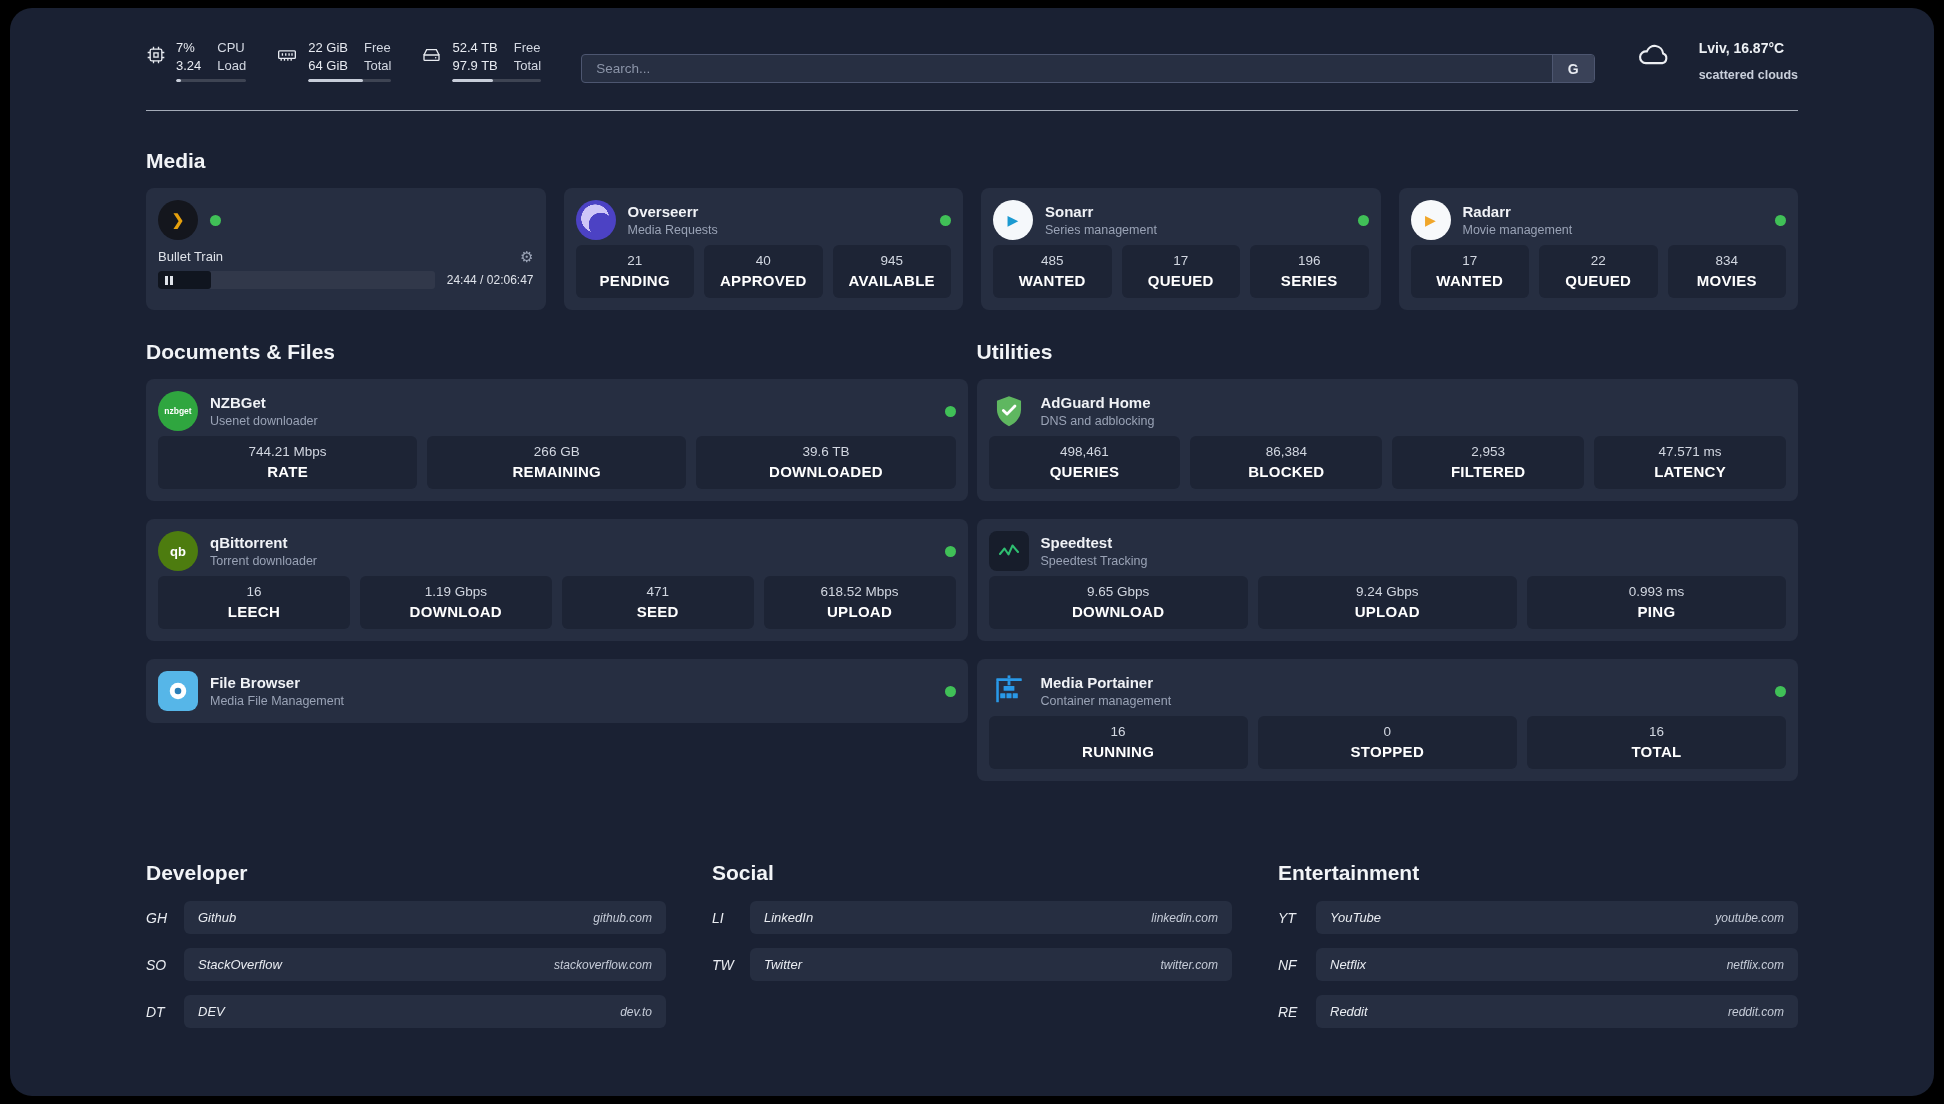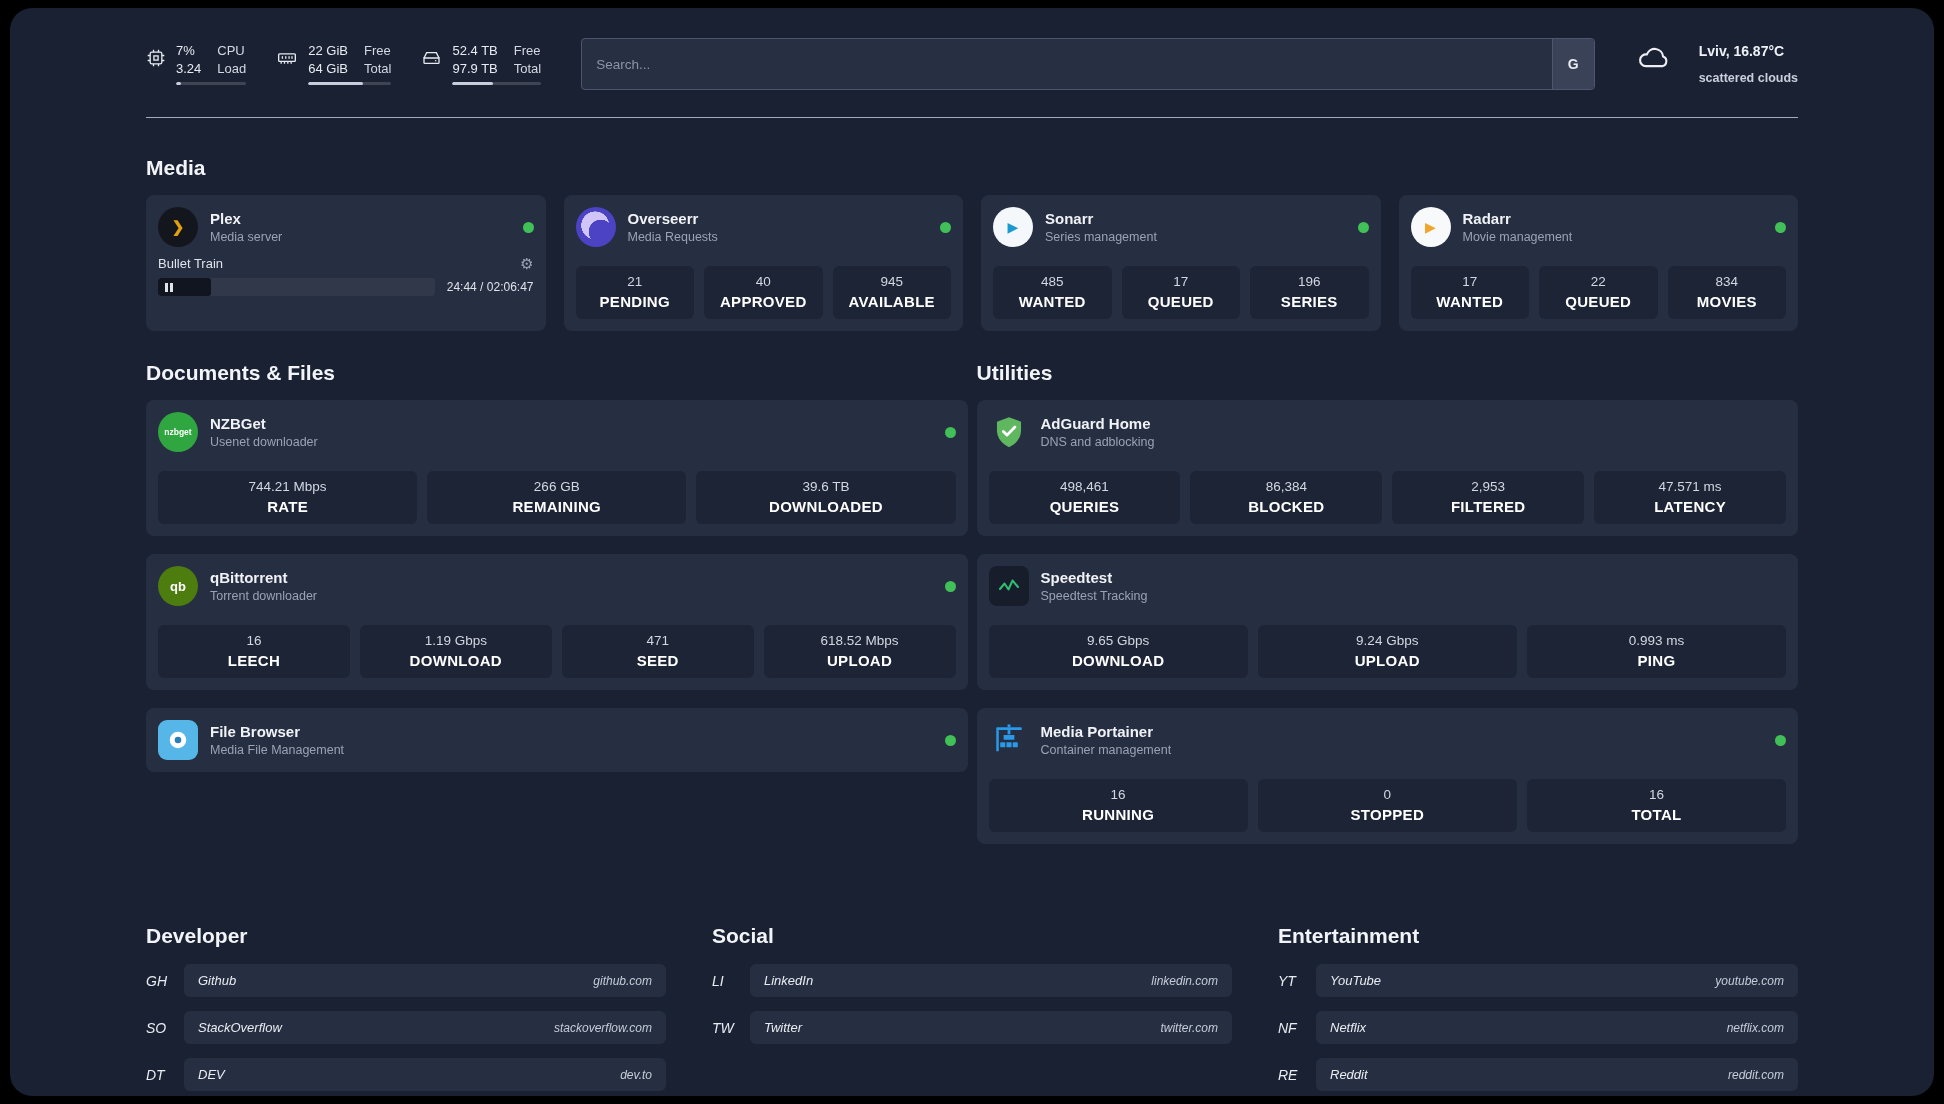--- a/index.html
+++ b/index.html
@@ -14,21 +14,21 @@
   .metric { display:flex; align-items:flex-start; gap:10px; }
   .metric-icon { margin-top:5px; display:flex; }
   .metric-body { display:flex; flex-direction:column; }
   .metric-cols { display:flex; gap:16px; }
   .mcol { display:flex; flex-direction:column; gap:3px; }
   .mval { font-size:13px; color:#e8ebf1; white-space:nowrap; }
   .mlab { font-size:13px; color:#d3d8e2; white-space:nowrap; }
   .metric-bar { height:3px; background:rgba(255,255,255,.16); border-radius:2px; margin-top:6px; overflow:hidden; }
   .metric-fill { display:block; height:100%; background:#c7cdd9; border-radius:2px; }
 
-  .searchbox { flex:1; margin:0 42px 0 40px; position:relative; height:52px; }
+  .searchbox { flex:1; margin:16px 42px 0 40px; position:relative; height:29px; }
   .searchbox input { width:100%; height:100%; background:#272f42; border:1px solid #4d5670; border-radius:4px; color:#e2e6ee; font-size:13.5px; padding:0 56px 0 14px; outline:none; }
   .searchbox input::placeholder { color:#8b94a8; }
   .search-engine { position:absolute; right:1px; top:1px; bottom:1px; width:42px; background:#3a4258; border-left:1px solid #4d5670; border-radius:0 3px 3px 0; display:flex; align-items:center; justify-content:center; font-size:14px; font-weight:700; color:#e8ebf1; cursor:pointer; }
 
   .weather { display:flex; align-items:flex-start; gap:28px; cursor:pointer;font-weight:bold; }
   .weather-loc { font-size:14px; color:#eef1f5; }
   .weather-cond { font-size:12.5px; color:#c9cfdb; margin-top:12px; }
 
   .divider { height:1px; background:#b4bac6; opacity:.9; margin-top:27px; }
 
@@ -36,21 +36,21 @@
   .section-title { font-size:21px; font-weight:700; color:#f2f4f7; margin:38px 0 15px; }
   .media-grid { display:grid; grid-template-columns:repeat(4,1fr); gap:18px; }
 
   .card { background:#262e41; border-radius:8px; padding:12px; cursor:pointer; }
   .card-head { display:flex; align-items:center; gap:12px; }
   .app-icon { width:40px; height:40px; border-radius:50%; display:flex; align-items:center; justify-content:center; flex-shrink:0; position:relative; }
   .app-meta { flex:1; }
   .app-name { font-size:15px; font-weight:600; color:#f0f2f6; }
   .app-desc { font-size:12.5px; color:#9aa3b6; margin-top:3px; }
   .status-dot { width:11px; height:11px; border-radius:50%; background:#40c057; flex-shrink:0; }
-  .stats { display:flex; gap:10px; margin-top:19px;align-items:center; }
+  .stats { display:flex; gap:10px; margin-top:5px;align-items:center; }
   .stat { flex:1; background:#1d2435; border-radius:6px; text-align:center; padding:8px 4px 9px; cursor:default; }
   .stat-value { font-size:13.5px; color:#d2d7e1; white-space:nowrap; }
   .stat-label { font-size:15px; font-weight:700; color:#ffffff; margin-top:4px; letter-spacing:.3px; }
 
   
   .player { margin-top:9px; }
   .player-top { display:flex; justify-content:space-between; align-items:center; font-size:13px; color:#dfe3ea; }
   .gear { color:#9aa3b6; font-size:15px; cursor:pointer; line-height:1; }
   .player-row { display:flex; align-items:center; gap:12px; margin-top:7px; }
   .player-bar { flex:1; height:18px; position:relative; background:rgba(255,255,255,.05); border-radius:3px; overflow:hidden; cursor:pointer; }
@@ -189,24 +189,20 @@
     </div>
 
     <div class="divider"></div>
 
     <div class="section-title">Media</div>
     <div class="media-grid">
 
       <div class="card">
         <div class="card-head">
           <span class="app-icon icon-plex">❯</span>
-          <div class="app-meta">
-            <div class="app-name">Plex</div>
-            <div class="app-desc">Media server</div>
-          </div>
           <span class="status-dot"></span>
         </div>
         <div class="player">
           <div class="player-top">
             <span>Bullet Train</span>
             <span class="gear">⚙</span>
           </div>
           <div class="player-row">
             <div class="player-bar">
               <span class="player-fill" style="width: 19%;"></span>

